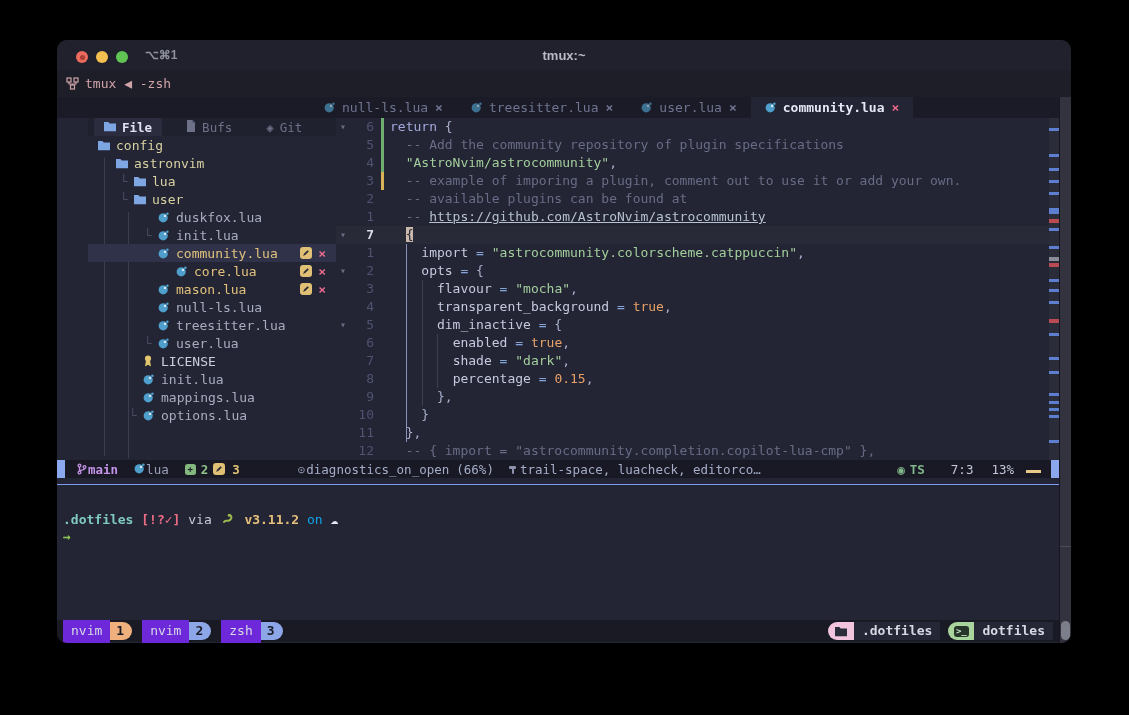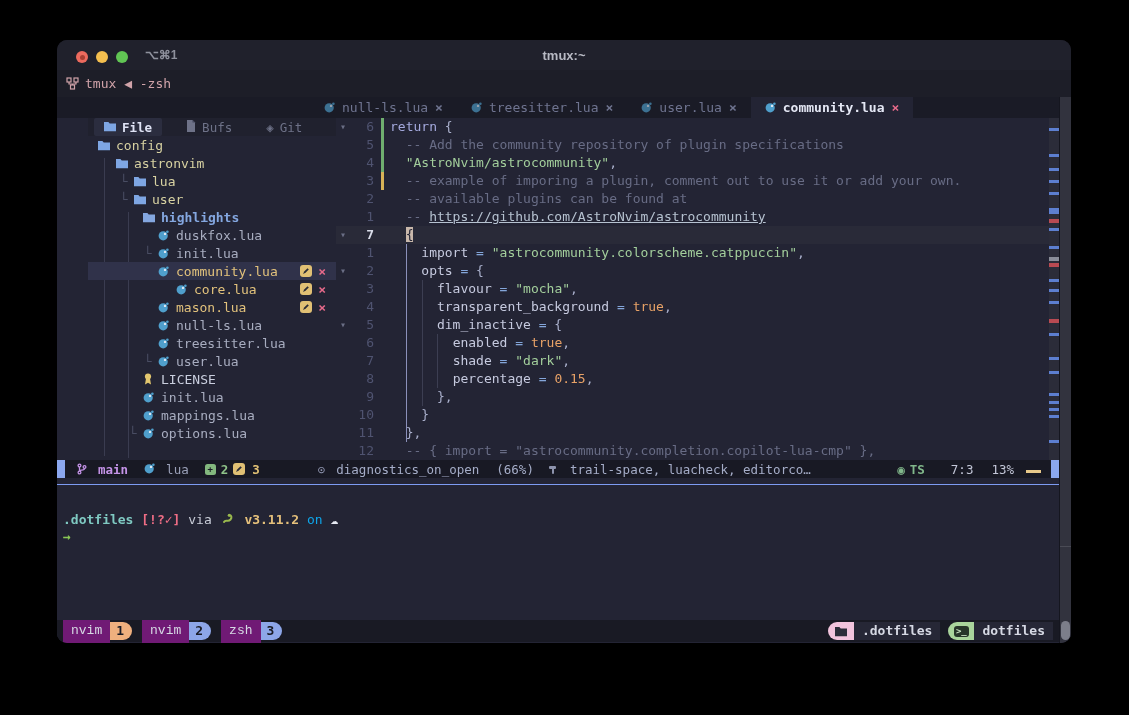--- a/index.html
+++ b/index.html
@@ -80,21 +80,21 @@
   .ig-b{background:#8b90ba;}
   .ig-d{background:#3c3e52;}
   .scrollstrip{position:absolute;right:0;top:0;width:10px;height:342px;background:#2b2c39;}
   .smark{position:absolute;left:0;width:10px;}
   .sm-blue{background:#5d7fd0;}
   .sm-red{background:#b84a52;}
   .sm-grey{background:#8a8d99;}
   
   .statusline{height:18px;background:#181924;display:flex;align-items:center;font-size:12.5px;color:#a5adc8;}
   .sl-block{width:8px;height:18px;background:#8ba7ee;flex:0 0 8px;}
-  .sl-item{display:flex;align-items:center;gap:11px;white-space:pre;}
+  .sl-item{display:flex;align-items:center;gap:1px;white-space:pre;}
   .sl-branch{color:#c493e8;font-weight:bold;margin-left:12px;}
   .sl-ft{margin-left:16px;color:#9aa0b8;}
   .sl-git{margin-left:16px;display:flex;align-items:center;gap:5px;}
   .gb{display:inline-flex;align-items:center;justify-content:center;width:11px;height:11px;border-radius:2.5px;font-size:9px;font-weight:bold;color:#1a1b25;}
   .gb.add{background:#83b87e;}
   .gnum-a{color:#8fc389;font-weight:bold;}
   .gnum-c{color:#e0c074;font-weight:bold;margin-left:2px;}
   .sl-diag{margin-left:58px;}
   .sl-tools{margin-left:14px;}
   .sl-ts{margin-left:auto;color:#81b88b;font-weight:bold;display:flex;gap:5px;align-items:center;}
@@ -102,21 +102,21 @@
   .sl-pct{margin-left:18px;color:#c3c7d8;}
   .sl-underscore{width:15px;height:3px;background:#e8c98a;margin:5px 10px 0 12px;}
   
   .shellregion{height:142px;position:relative;background:#232434;}
   .pane-divider{position:absolute;left:0;top:6px;width:100%;height:1px;background:#7d9bf2;}
   .promptline{position:absolute;left:6px;top:33px;height:18px;line-height:18px;white-space:pre;font-weight:bold;}
   .arrowline{position:absolute;left:6px;top:51px;color:#8ac855;font-weight:bold;}
   
   .tmuxbar{height:22px;background:#191a24;display:flex;align-items:center;padding:0 6px;box-sizing:border-box;}
   .tmux-win{display:flex;align-items:center;margin-right:10px;cursor:default;}
-  .tmux-win .name{background:#701a75;color:#d6d9e4;padding:18px 8px;height:16px;line-height:16px;font-family:Liberation Mono, monospace;}
+  .tmux-win .name{background:#6d28d9;color:#d6d9e4;padding:18px 8px;height:16px;line-height:16px;}
   .tmux-win .num{height:18px;line-height:18px;padding:0 8px 0 6px;border-radius:0 9px 9px 0;color:#1a1b25;font-weight:bold;}
   .num.orange{background:#efb07e;}
   .num.blue{background:#8da6e8;}
   .tmux-right{margin-left:auto;display:flex;align-items:center;gap:8px;}
   .tmux-seg{display:flex;align-items:center;}
   .tmux-seg .bicon{display:inline-flex;align-items:center;justify-content:center;width:26px;height:18px;border-radius:9px 0 0 9px;}
   .bicon.pink{background:#f2c4dd;}
   .bicon.green{background:#a9d49c;}
   .tmux-seg .blabel{background:#262736;color:#d6d9e4;padding:1px 8px;height:16px;line-height:16px;font-weight:bold;}
   .termglyph{font-size:9px;font-weight:bold;color:#cfe8c8;background:#27352a;border-radius:3px;padding:0 2px;line-height:11px;}
@@ -249,28 +249,20 @@
                   <span class="lbl t-dir">lua</span>
                 </div>
                 <div class="trow" style="padding-left: 32px;">
                   <span class="elbow">└</span>
                   <span class="ticn">
                     <svg width="12" height="11" viewBox="0 0 12 11">
                       <path d="M0 1 h4.4 l1.3 1.6 H12 v7.6 H0 z" fill="#7ea6e3"></path>
                     </svg>
                   </span>
                   <span class="lbl t-dir">user</span>
-                </div>
-                <div class="trow" style="padding-left: 55px;">
-                  <span class="ticn">
-                    <svg width="12" height="11" viewBox="0 0 12 11">
-                      <path d="M0 1 h4.4 l1.3 1.6 H12 v7.6 H0 z" fill="#84a7e0"></path>
-                    </svg>
-                  </span>
-                  <span class="lbl t-dirblue">highlights</span>
                 </div>
                 <div class="trow" style="padding-left: 70px;">
                   <span class="ticn">
                     <svg width="11" height="11" viewBox="0 0 11 11">
                       <circle cx="5.2" cy="5.8" r="4.6" fill="#4f9fcc"></circle>
                       <circle cx="9.4" cy="1.8" r="1.3" fill="#4f9fcc"></circle>
                       <circle cx="7" cy="3.9" r="1.2" fill="#dfe8f2"></circle>
                     </svg>
                   </span>
                   <span class="lbl t-file">duskfox.lua</span>

